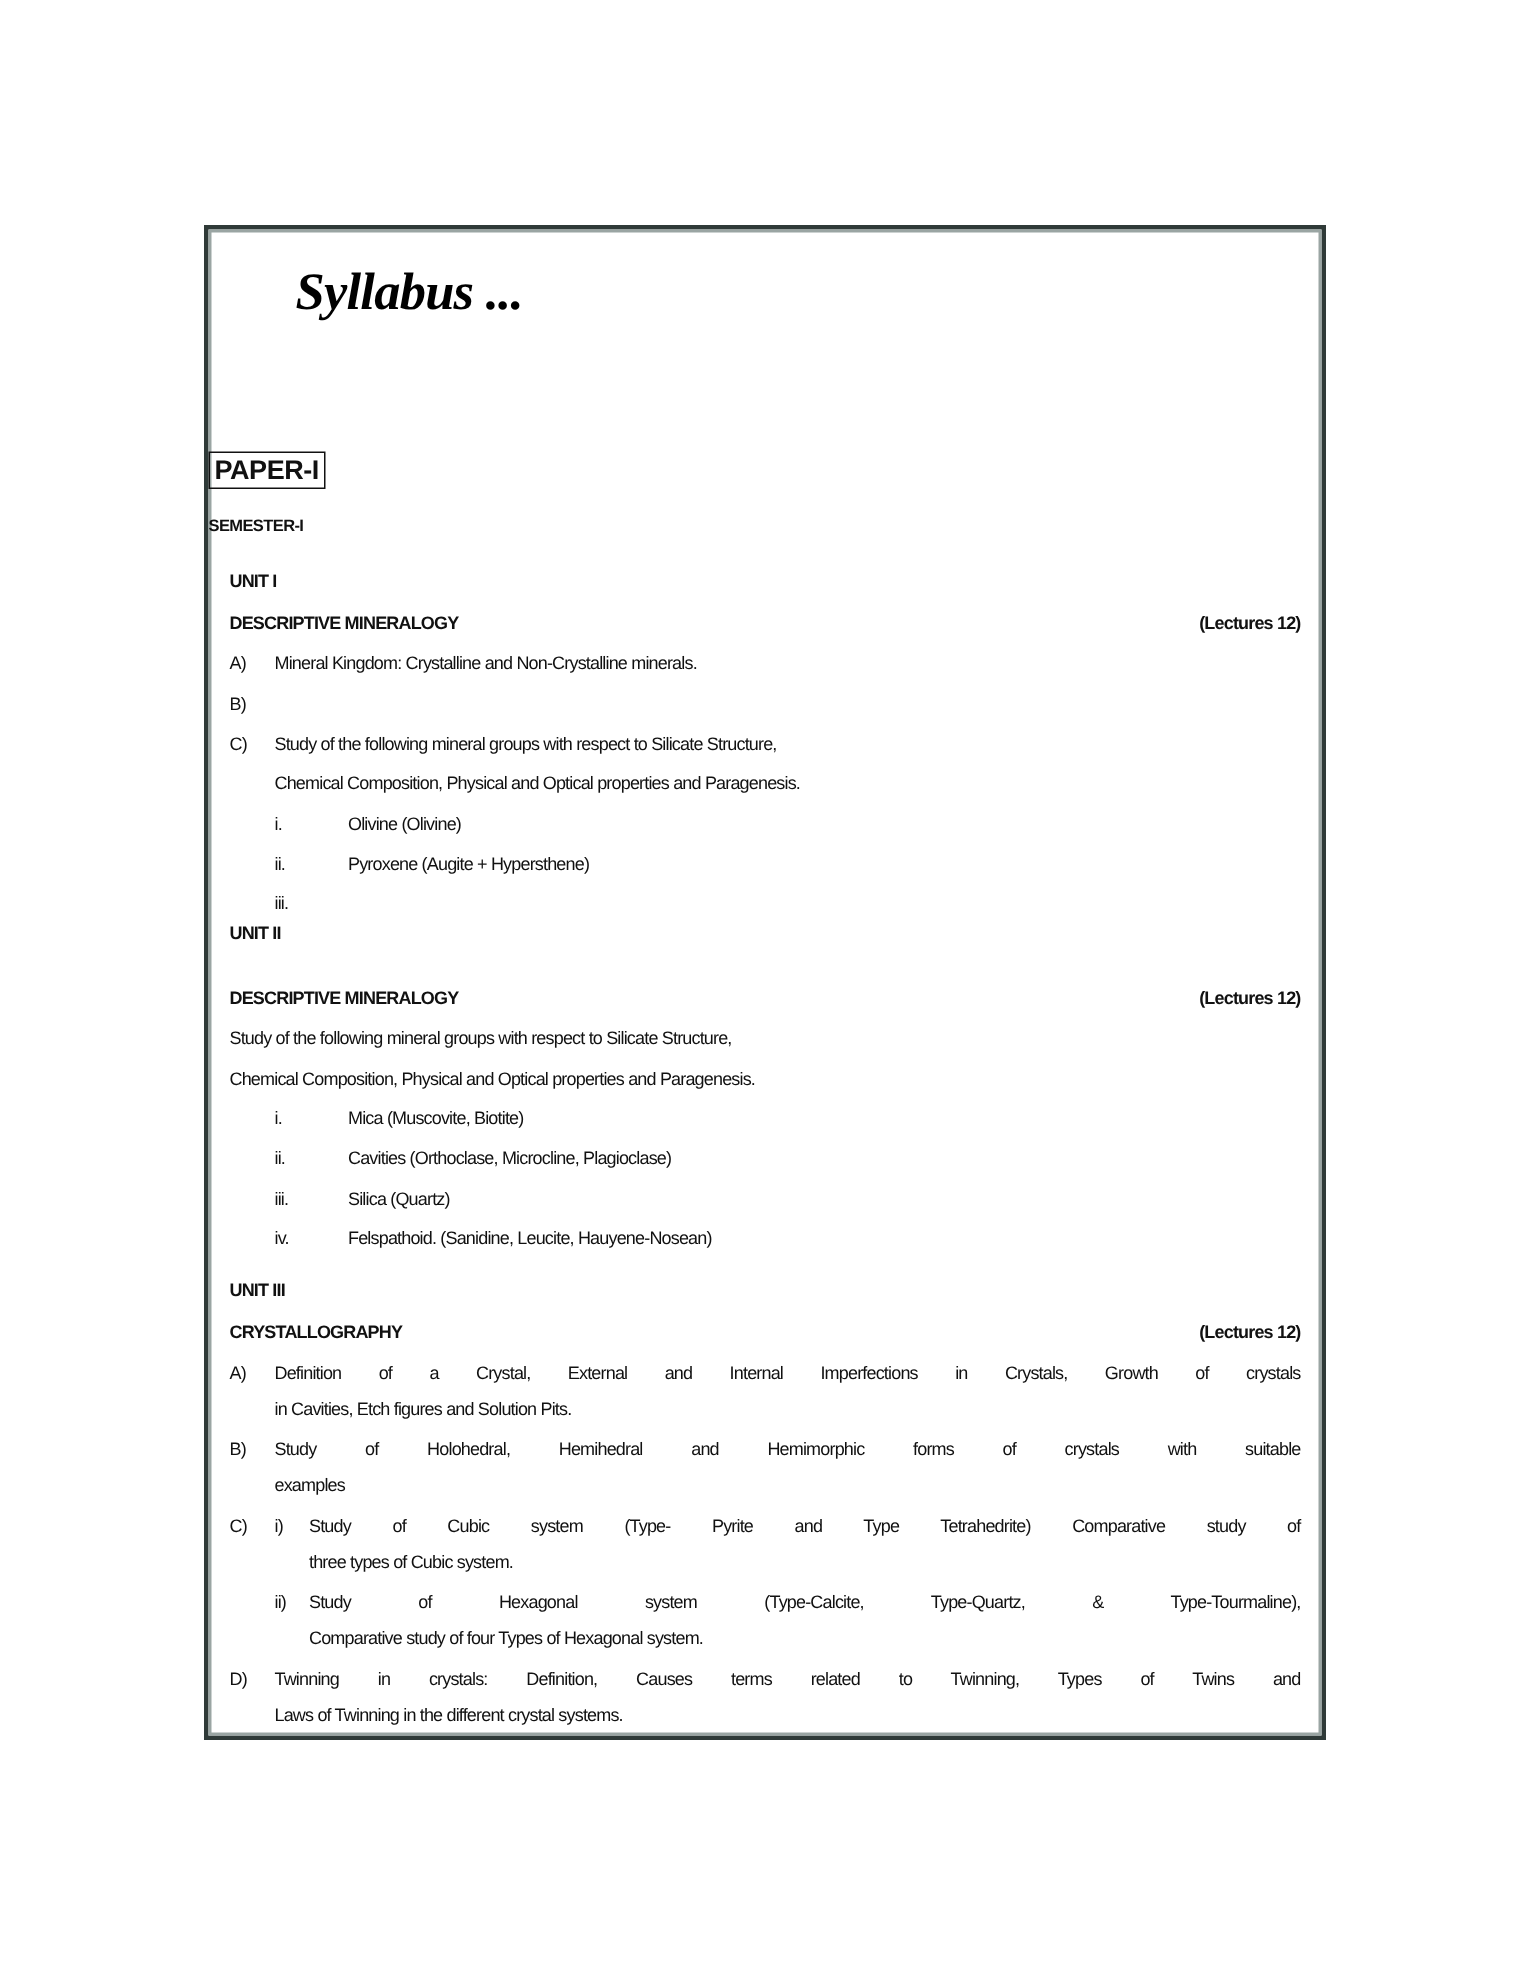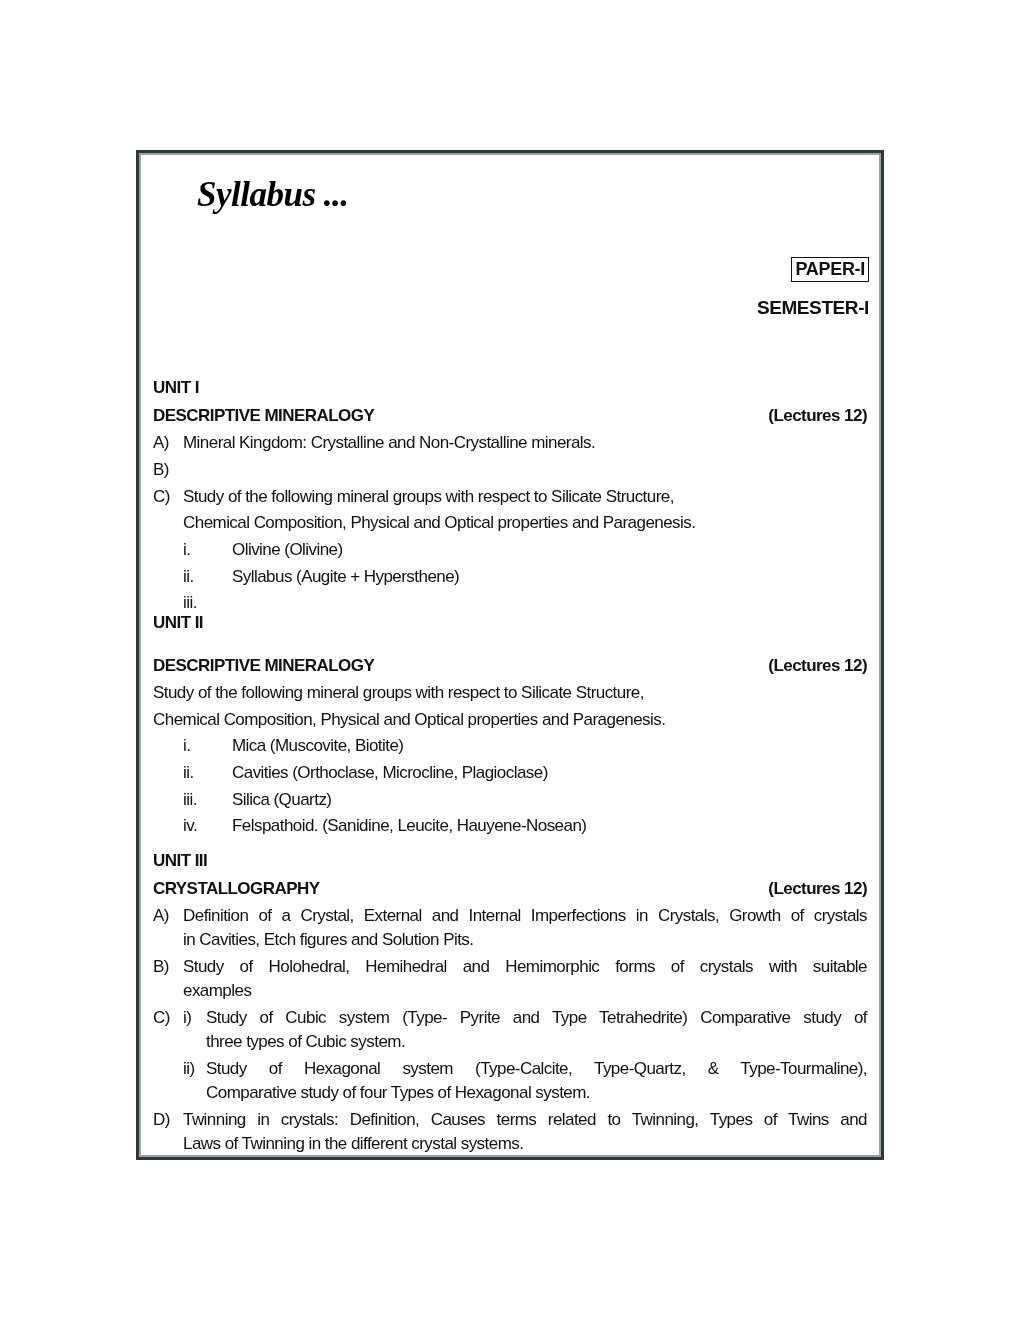--- a/index.html
+++ b/index.html
@@ -4,25 +4,25 @@
 <style>
   html, body { margin:0; padding:0; background:#ffffff; }
   body { width:1020px; height:1320px; position:relative; overflow:hidden;
          font-family:"Liberation Sans", sans-serif; color:#111; }
   .frame { position:absolute; left:136px; top:150px; width:748px; height:1010px;
            box-sizing:border-box; border:3px solid #2f3a38; }
   .frame-inner { position:absolute; inset:0; border:2px solid #9aa5a3; box-sizing:border-box; }
   .content { position:absolute; left:14px; top:0; right:14px; }
   .title { position:absolute; left:14px; top:22px; font-family:Liberation Serif, serif;
            font-weight:bold; font-style:italic; font-size:35px; letter-spacing:-0.5px; color:#000;margin-left:44px; }
-  .center-block { position:absolute; left:0; right:12px; text-align:right; }
+  .center-block { position:absolute; left:0; right:0; text-align:left;margin-top:44px; }
   .paper-box { display:inline-block; border:1.5px solid #111; padding:1px 3px; font-weight:bold;
                font-size:18px; letter-spacing:-0.3px; }
-  .center-line { font-weight:bold; font-size:19px; letter-spacing:-0.4px; line-height:27px;padding-left:28px; }
-  .txt { font-size:17px; letter-spacing:-0.55px; line-height:27px; white-space:nowrap; }
+  .center-line { font-weight:bold; font-size:11px; letter-spacing:-0.4px; line-height:27px; }
+  .txt { font-size:12px; letter-spacing:-0.55px; line-height:27px; white-space:nowrap; }
   .b { font-weight:bold; }
   .row { position:absolute; left:0; right:0; height:27px; }
   .row .right { position:absolute; right:0; top:0; }
   .lbl { position:absolute; left:0; top:0; }
   .body { position:absolute; left:30px; top:0; }
   .roman-lbl { position:absolute; left:30px; top:0; }
   .roman-body { position:absolute; left:67px; top:0;margin-left:12px; }
   .just { position:absolute; left:30px; right:0; top:0; text-align:justify;
           text-align-last:justify; white-space:normal; }
   .just2 { position:absolute; left:53px; right:0; top:0; text-align:justify;
@@ -61,21 +61,21 @@
     </div>
     <div class="row txt" style="top:356px;">
       <span class="body">Chemical Composition, Physical and Optical properties and Paragenesis.</span>
     </div>
     <div class="row txt" style="top:383px;">
       <span class="roman-lbl">i.</span>
       <span class="roman-body">Olivine (Olivine)</span>
     </div>
     <div class="row txt" style="top:410px;">
       <span class="roman-lbl">ii.</span>
-      <span class="roman-body">Syllabus (Augite + Hypersthene)</span>
+      <span class="roman-body">Pyroxene (Augite + Hypersthene)</span>
     </div>
     <div class="row txt" style="top:436px;">
       <span class="roman-lbl">iii.</span>
     </div>
 
     <div class="row txt b" style="top:456px;"><span>UNIT II</span></div>
     <div class="row txt" style="top:499px;">
       <span class="lbl b">DESCRIPTIVE MINERALOGY</span>
       <span class="right b">(Lectures 12)</span>
     </div>

